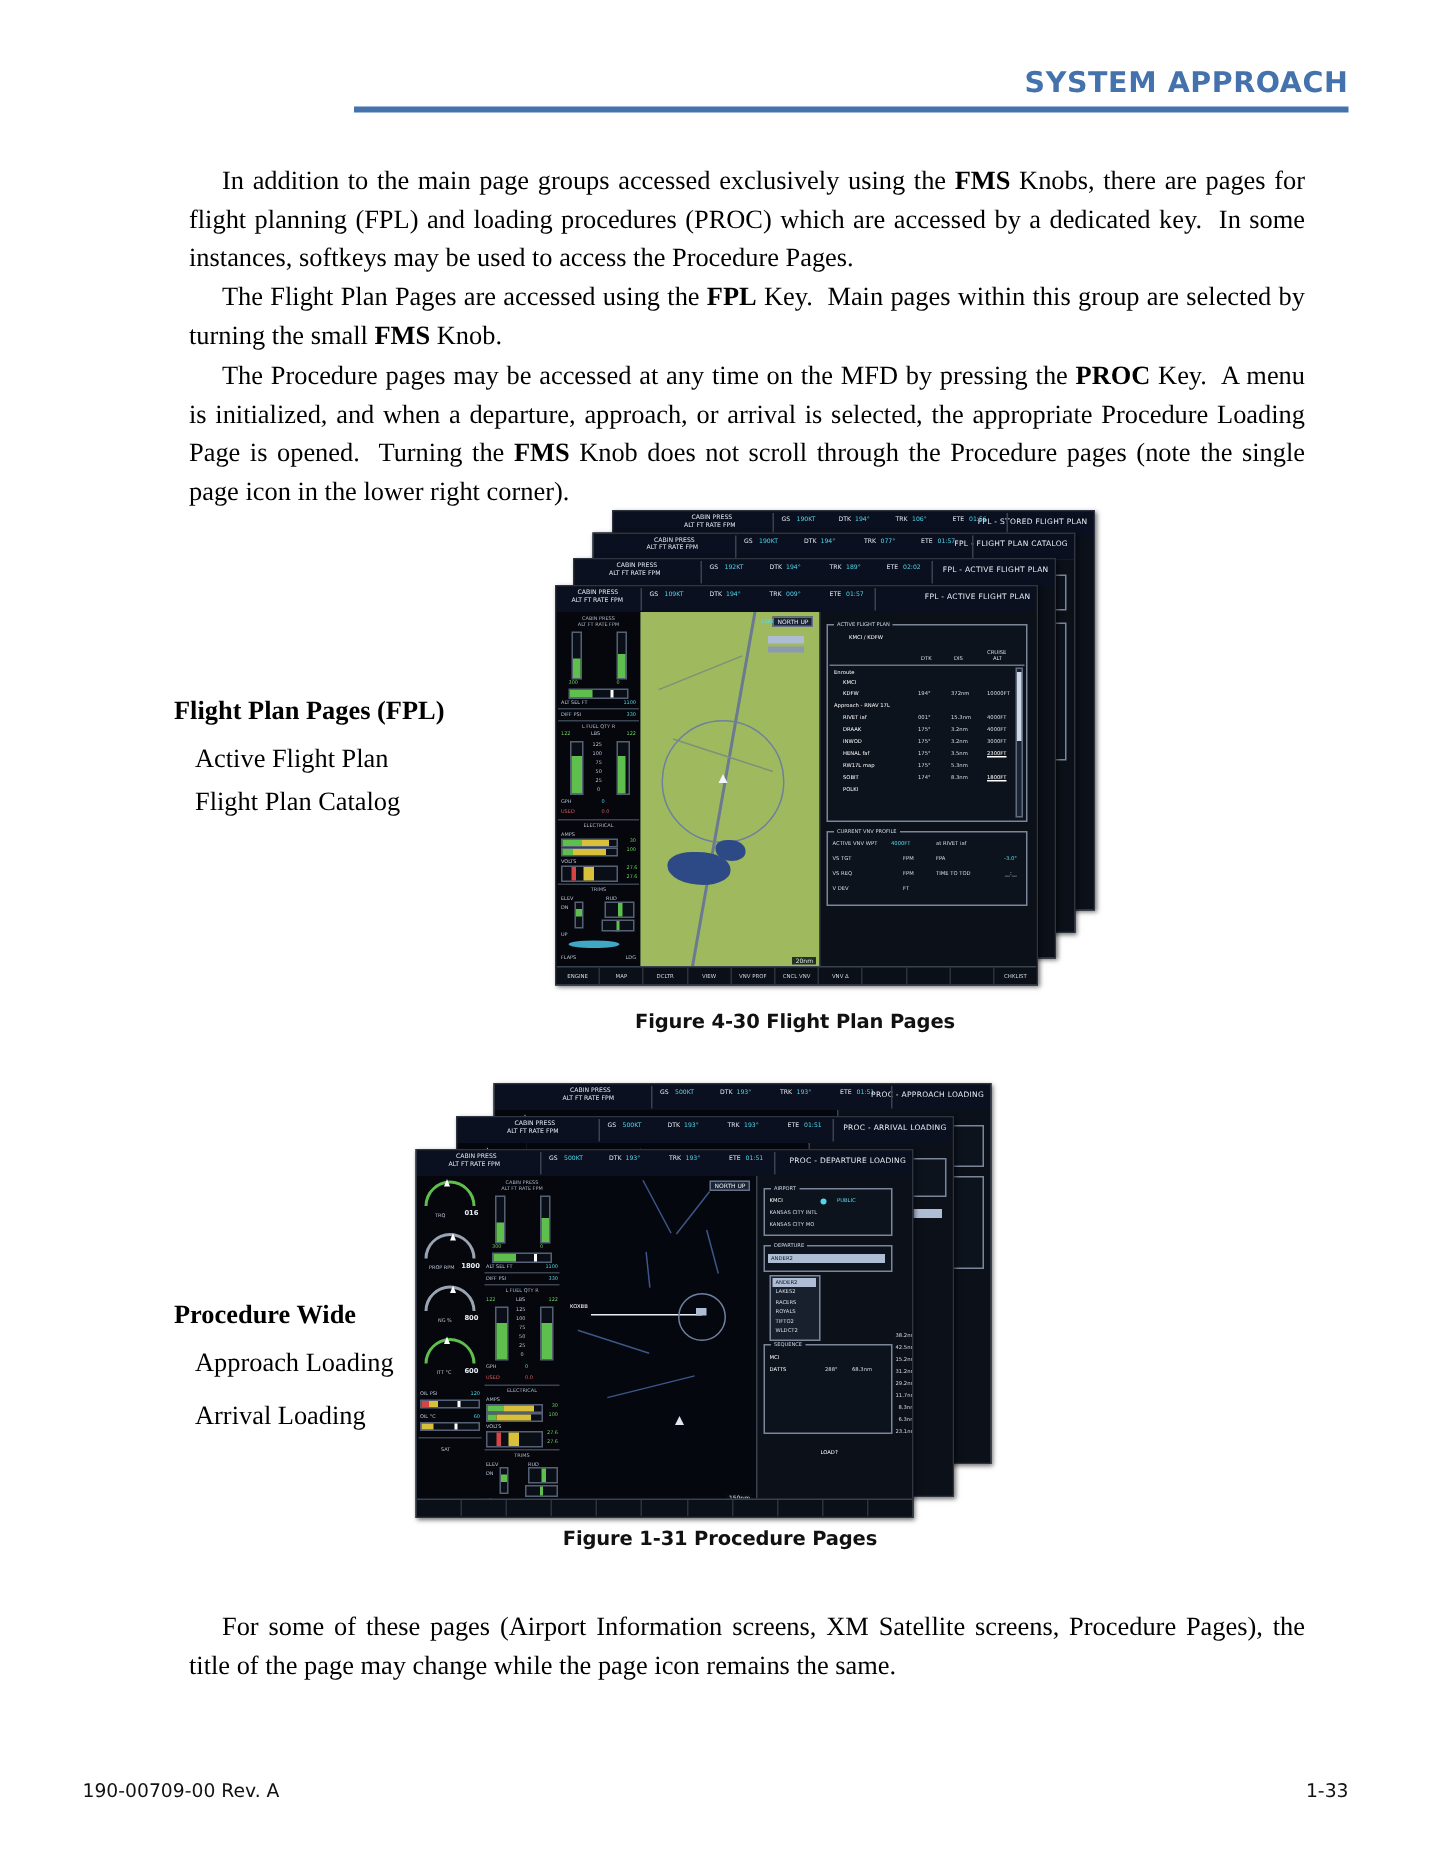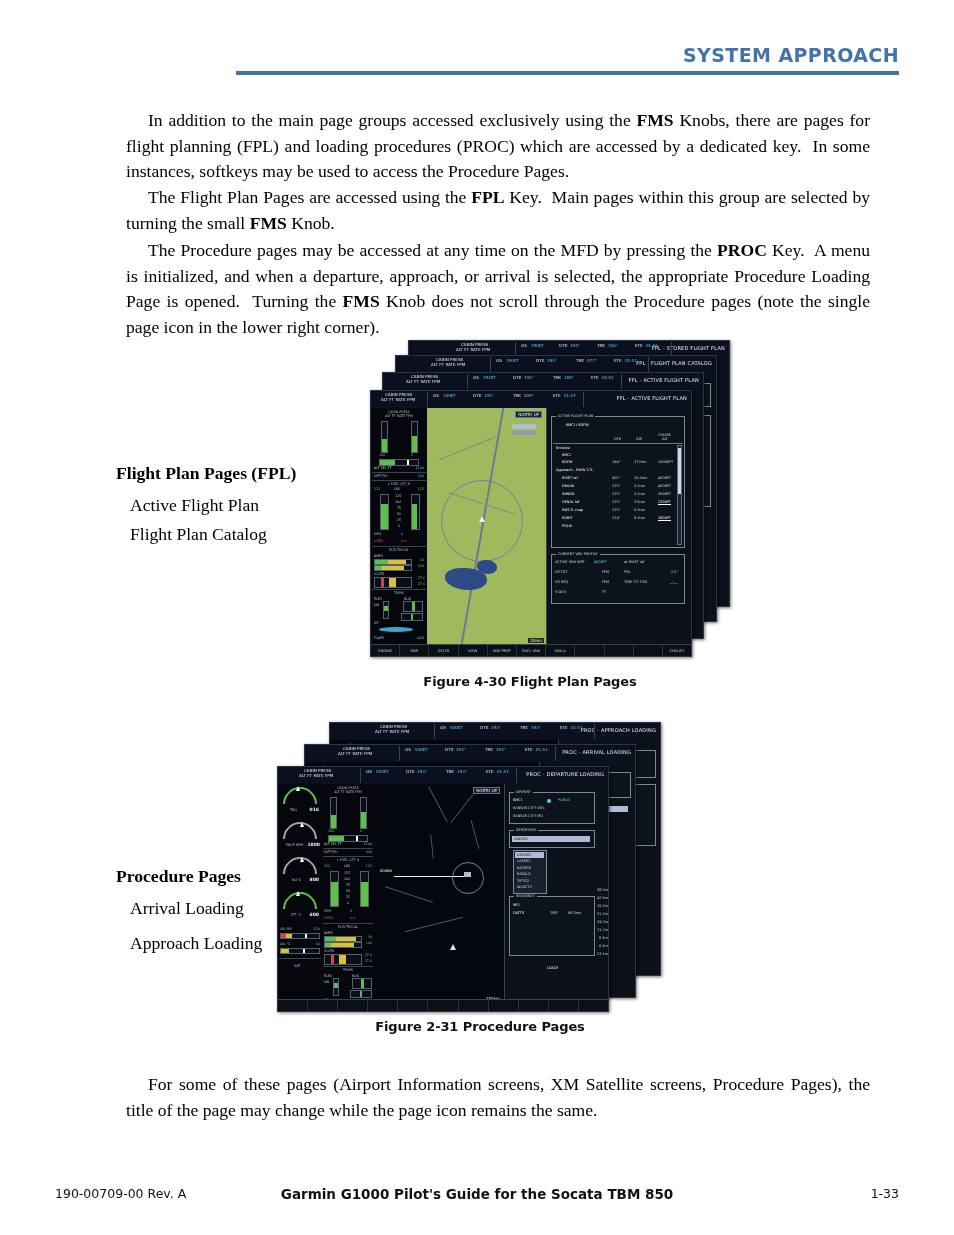--- a/index.html
+++ b/index.html
@@ -324,24 +324,24 @@
 </div>
 
 <div class="callout" id="callout-fpl">
   <div class="head">Flight Plan Pages (FPL)</div>
   <div class="l1">Active Flight Plan</div>
   <div class="l1">Flight Plan Catalog</div>
 </div>
 
 <div class="callout" id="callout-proc">
   <div class="head">
-    <span>Procedure Pages</span>
+    <span>Procedure Wide</span>
   </div>
+  <div class="l1">Approach Loading</div>
   <div class="l1">Arrival Loading</div>
-  <div class="l1">Approach Loading</div>
 </div>
 
 <div class="fig-stack" id="figure-fpl">
 
   <div class="mfd" style="left:38px; top:0px; width:320px; height:265px;">
     <div class="mfd-topbar">
       <span class="tb-item white" style="left:52px;top:1px;">CABIN PRESS</span>
       <span class="tb-item white" style="left:47px;top:6px;">ALT FT  RATE FPM</span>
       <span class="tb-item white" style="left:112px;">GS</span>
       <span class="tb-item cyan" style="left:122px;">190KT</span>
@@ -923,19 +923,18 @@
     <span class="row-txt" style="left:2px;top:104px;">3.3nm</span>
     <span class="row-txt" style="left:2px;top:112px;">3.2nm</span>
     <span class="row-txt" style="left:2px;top:120px;">3.6nm</span>
     <span class="row-txt" style="left:2px;top:128px;">5.3nm</span>
     <span class="row-txt" style="left:2px;top:136px;">8.3nm</span>
     <span class="row-txt" style="left:2px;top:152px;">32.2nm</span>
     <span class="row-txt" style="left:2px;top:160px;">4.2nm</span>
   </div>
 </div>
 
-<div class="fig-caption" id="caption-1-31">Figure 2-31  Procedure Pages</div>
+<div class="fig-caption" id="caption-1-31">Figure 1-31  Procedure Pages</div>
 
 <div id="page-footer">
   <div class="footer-left">190-00709-00  Rev. A</div>
-  <div class="footer-center">Garmin G1000 Pilot's Guide for the Socata TBM 850</div>
   <div class="footer-right">1-33</div>
 </div>
 
 </body></html>

